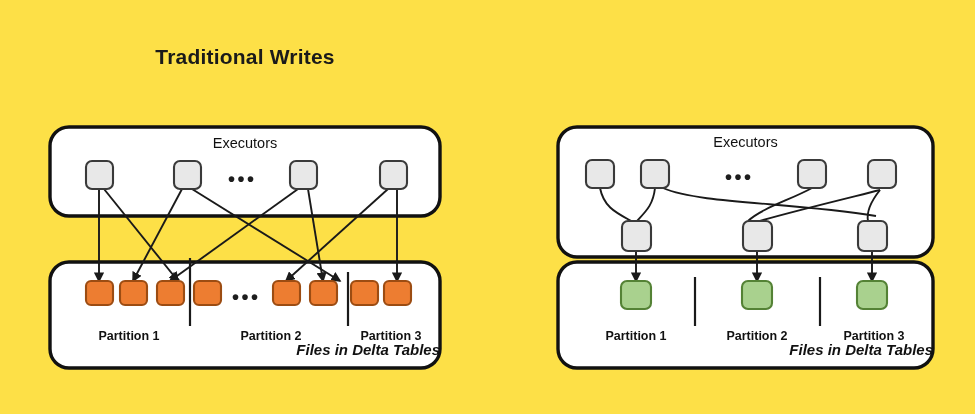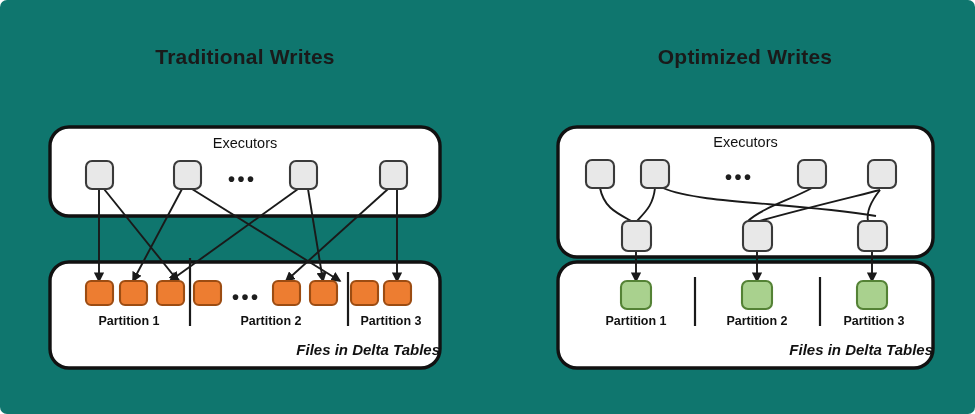--- a/index.html
+++ b/index.html
@@ -1,31 +1,30 @@
 <!DOCTYPE html>
 <html><head>
 <meta charset="utf-8">
 <style>
   html,body{margin:0;padding:0;background:#ffffff;}
   body{width:975px;height:414px;font-family:"Liberation Sans",sans-serif;overflow:hidden;}
-  #stage{position:relative;width:975px;height:414px;background:#0f766e;border-radius:7px;}
+  #stage{position:relative;width:975px;height:414px;background:#fde047;}
   .title{position:absolute;font-size:21px;font-weight:600;color:#1a1a1a;text-align:center;letter-spacing:.2px;}
   svg.layer{position:absolute;left:0;top:0;width:975px;height:414px;pointer-events:none;}
   .panel-label{position:absolute;font-size:14.5px;font-weight:400;color:#111;text-align:center;}
-  .part-label{position:absolute;font-size:12.5px;font-weight:600;color:#111;text-align:center;}
+  .part-label{position:absolute;font-size:12.5px;font-weight:600;color:#111;text-align:center;margin-top:15px;}
   .footer-label{position:absolute;font-size:15px;font-weight:600;color:#111;text-align:right;font-style:italic;}
   .dots{position:absolute;font-size:20px;font-weight:900;color:#1d1d1d;letter-spacing:2.5px;line-height:1;}
 </style>
 </head>
 <body>
 
 <div id="stage">
 
   <div class="title" style="left:55px;top:45px;width:380px;">Traditional Writes</div>
-  <div class="title" style="left:560px;top:45px;width:370px;">Optimized Writes</div>
 
   <svg class="layer" viewBox="0 0 975 414">
     <defs>
       <marker id="ah" viewBox="0 0 10 10" refX="8.4" refY="5" markerWidth="5.4" markerHeight="5.4" orient="auto-start-reverse">
         <path d="M 0 0 L 10 5 L 0 10 z" fill="#1a1a1a"></path>
       </marker>
     </defs>
 
     <rect x="50" y="127" width="390" height="89" rx="19" ry="19" fill="#ffffff" stroke="#111111" stroke-width="3.4"></rect>
     <rect x="50" y="262" width="390" height="106" rx="19" ry="19" fill="#ffffff" stroke="#111111" stroke-width="3.4"></rect>

